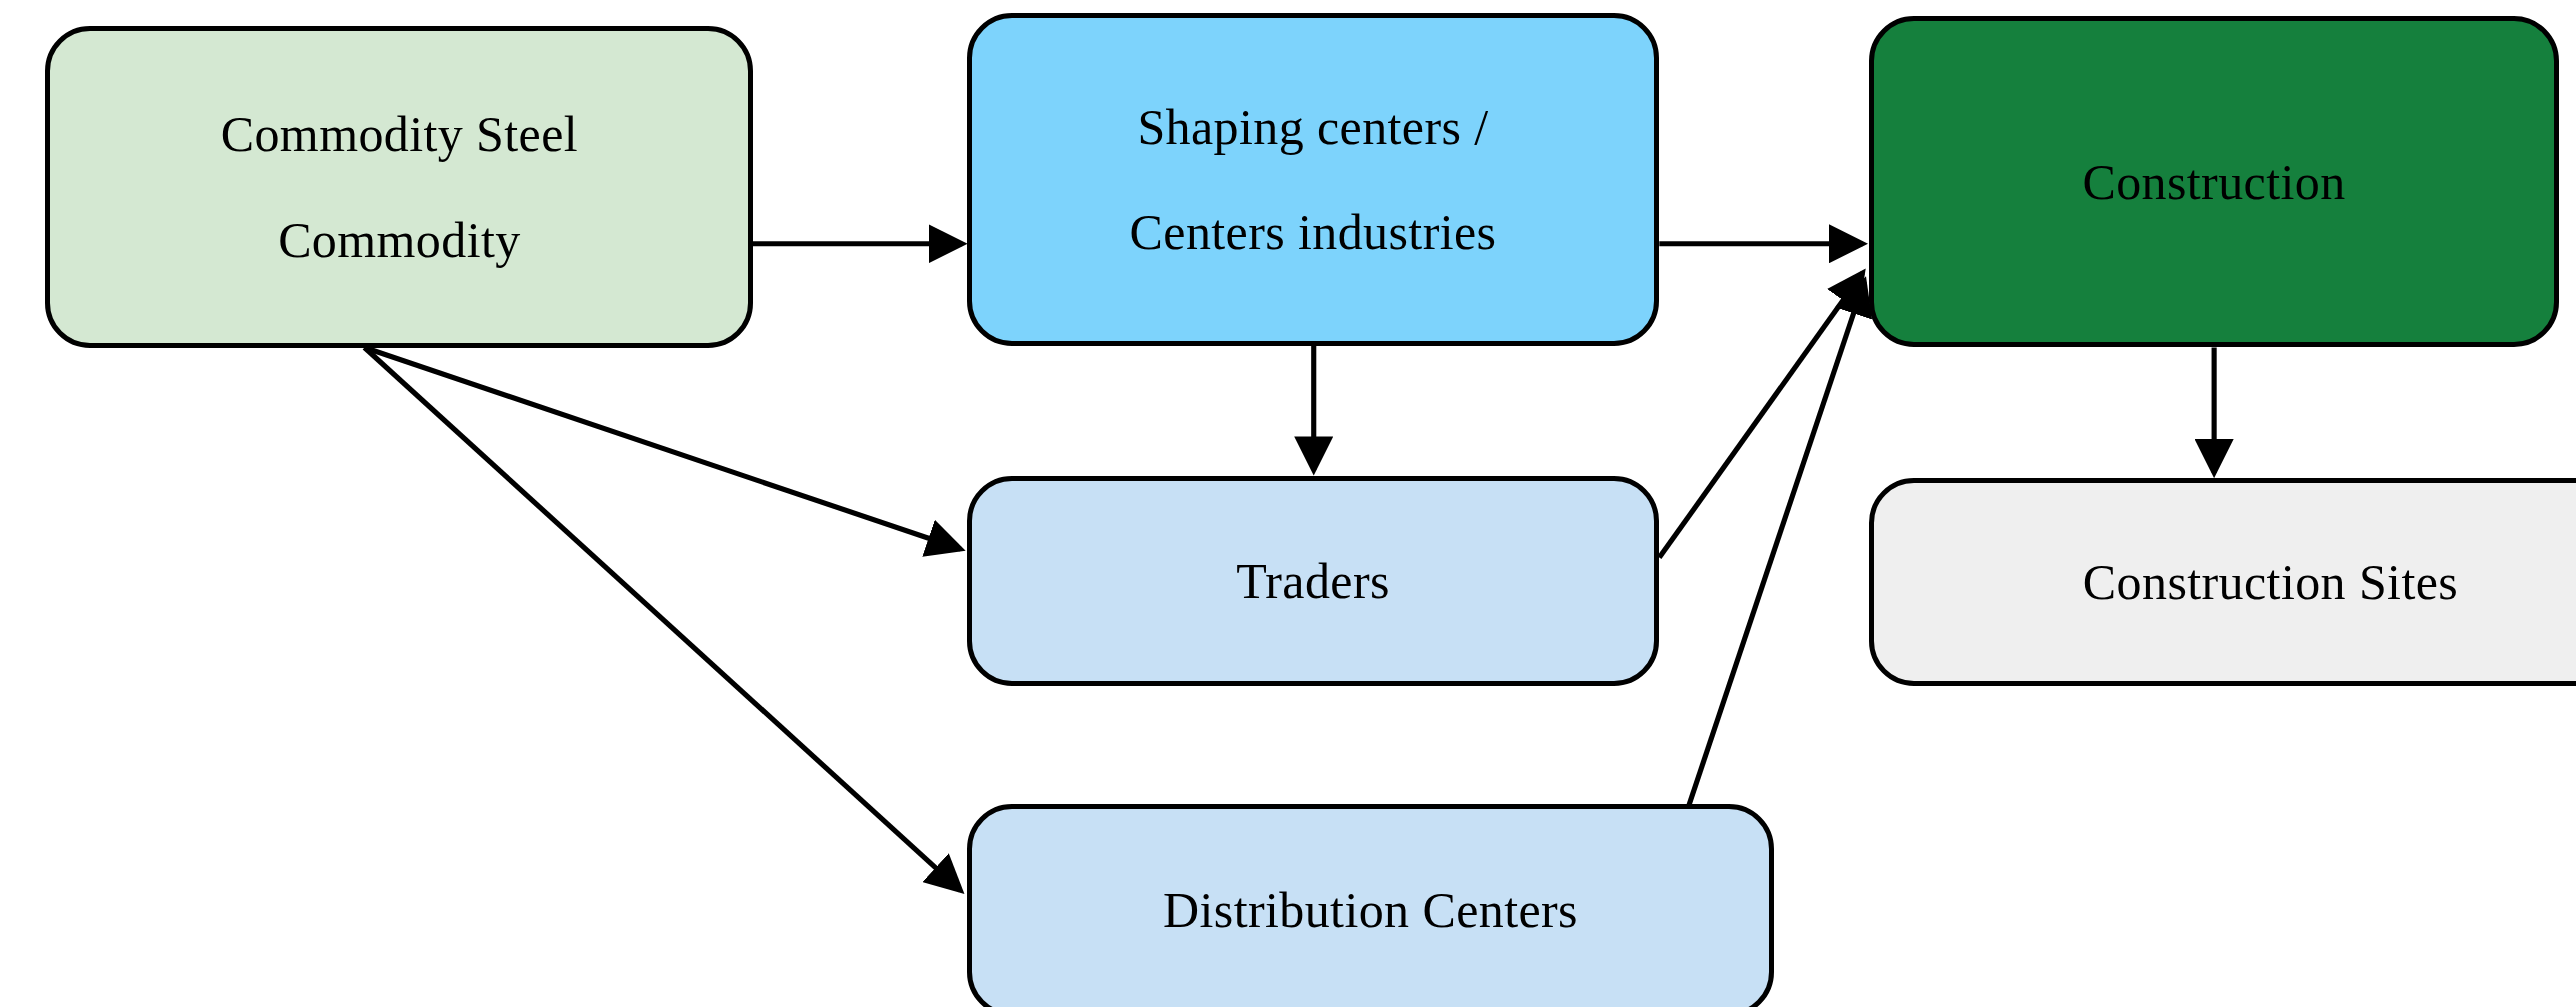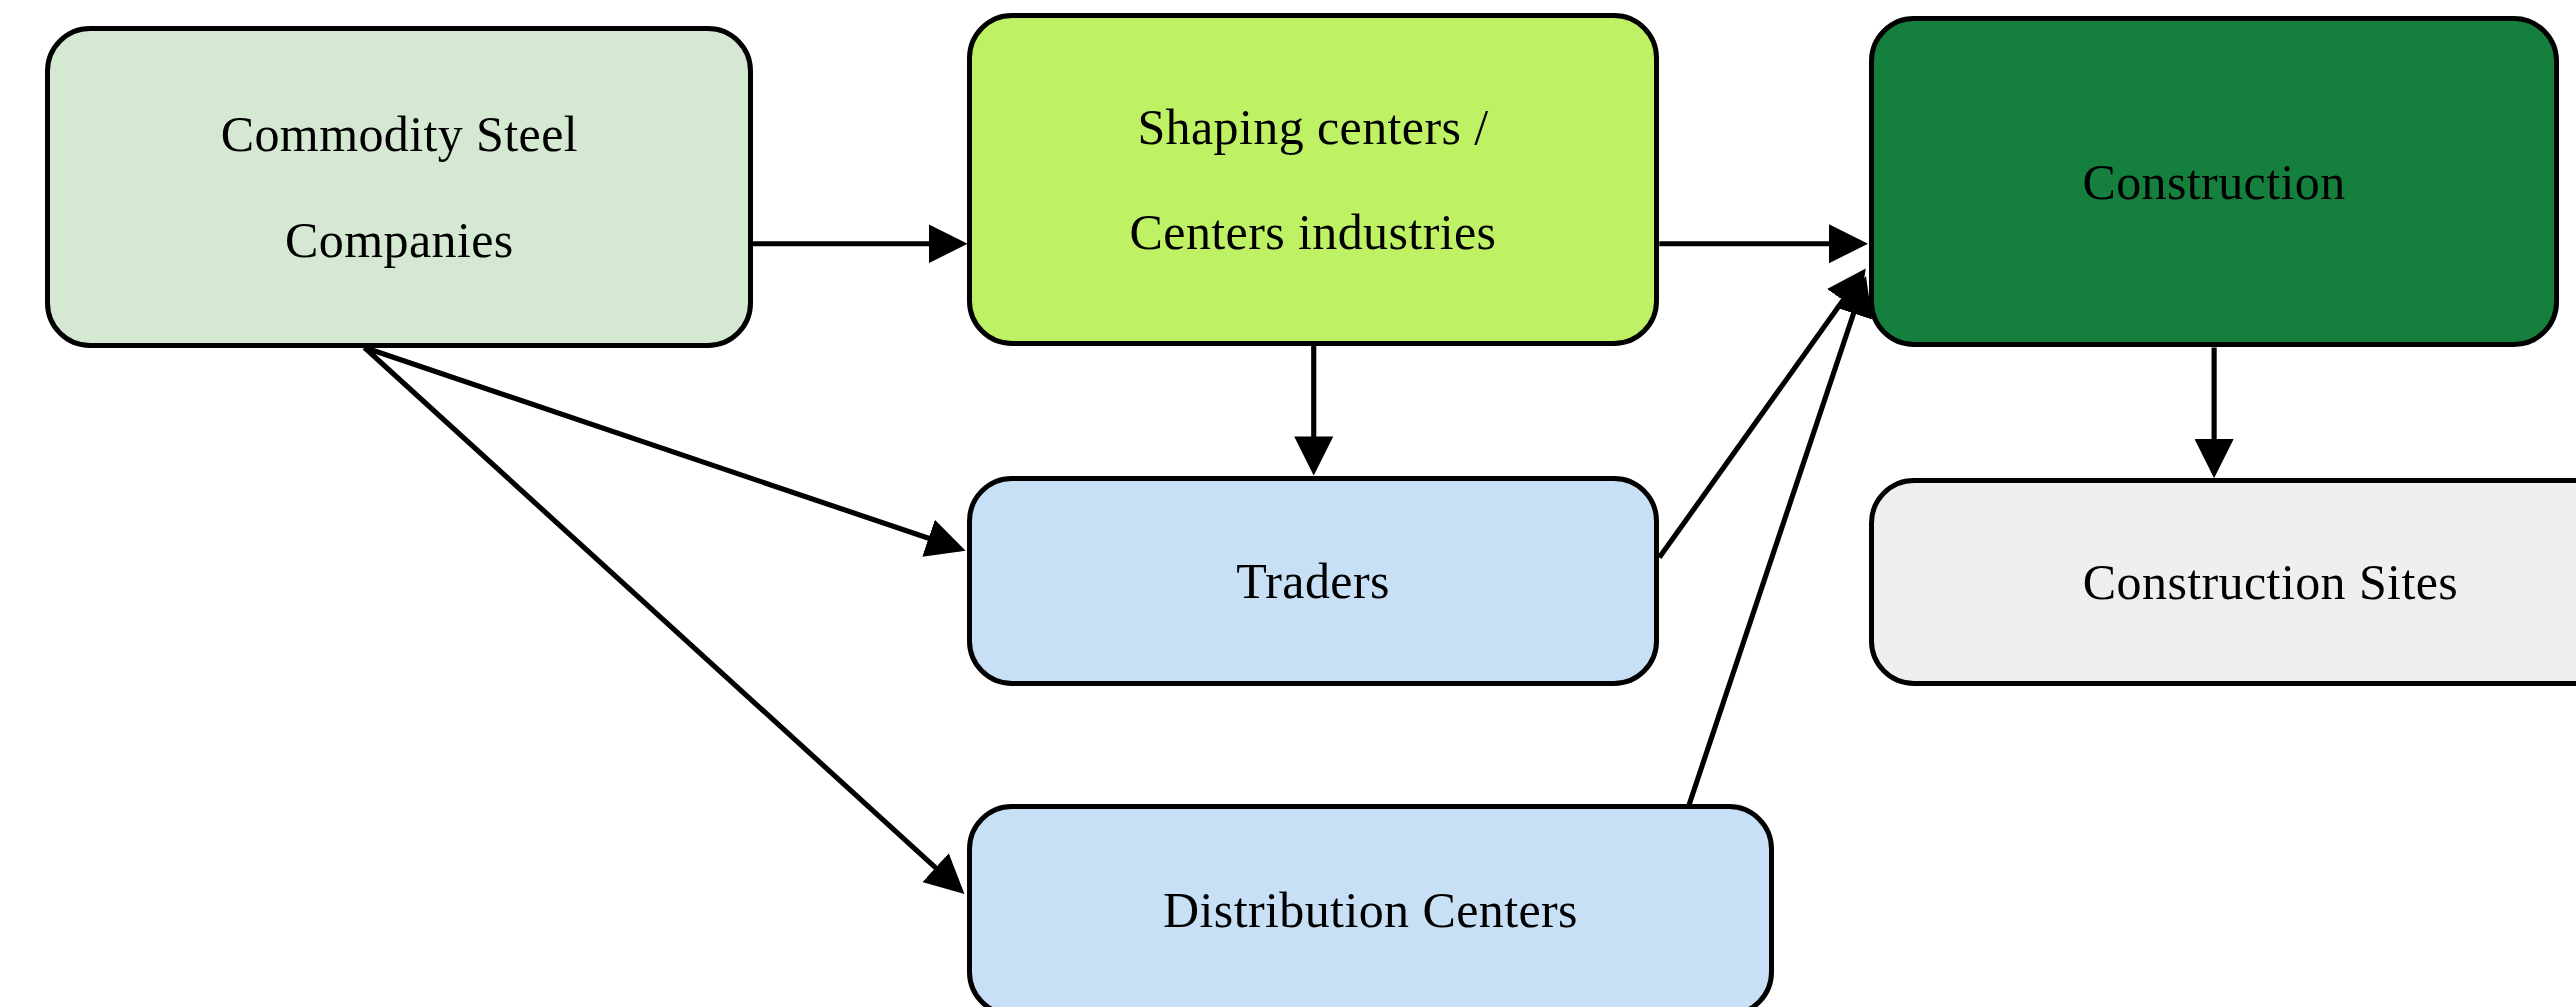--- a/index.html
+++ b/index.html
@@ -62,25 +62,25 @@
     <line x1="1532" y1="403" x2="1532" y2="548" stroke="#000000" stroke-width="6" marker-end="url(#arrowhead)"></line>
     <line x1="1935" y1="284" x2="2172" y2="284" stroke="#000000" stroke-width="6" marker-end="url(#arrowhead)"></line>
     <line x1="1935" y1="650" x2="2172" y2="318" stroke="#000000" stroke-width="6" marker-end="url(#arrowhead)"></line>
     <line x1="1935" y1="1042" x2="2174" y2="328" stroke="#000000" stroke-width="6" marker-end="url(#arrowhead)"></line>
     <line x1="2582" y1="405" x2="2582" y2="551" stroke="#000000" stroke-width="6" marker-end="url(#arrowhead)"></line>
   </svg>
 
   <div class="node" style="left: 15.4px; top: 26px; width: 708px; height: 322px; background-color: rgb(212, 232, 210); margin-left: 30px;">
     <div class="node-label">
       <div class="label-line">Commodity Steel</div>
-      <div class="label-line">Companies</div>
+      <div class="label-line">Commodity</div>
     </div>
   </div>
 
-  <div class="node" style="left: 967px; top: 13px; width: 692px; height: 333px; background-color: #bef264;">
+  <div class="node" style="left: 967px; top: 13px; width: 692px; height: 333px; background-color: #7dd3fc;">
     <div class="node-label">
       <div class="label-line">Shaping centers /</div>
       <div class="label-line">Centers industries</div>
     </div>
   </div>
 
   <div class="node" style="left: 967px; top: 476px; width: 692px; height: 210px; background-color: rgb(199, 224, 245); font-family: Liberation Serif, serif;">
     <div class="node-label">
       <div class="label-line">Traders</div>
 

